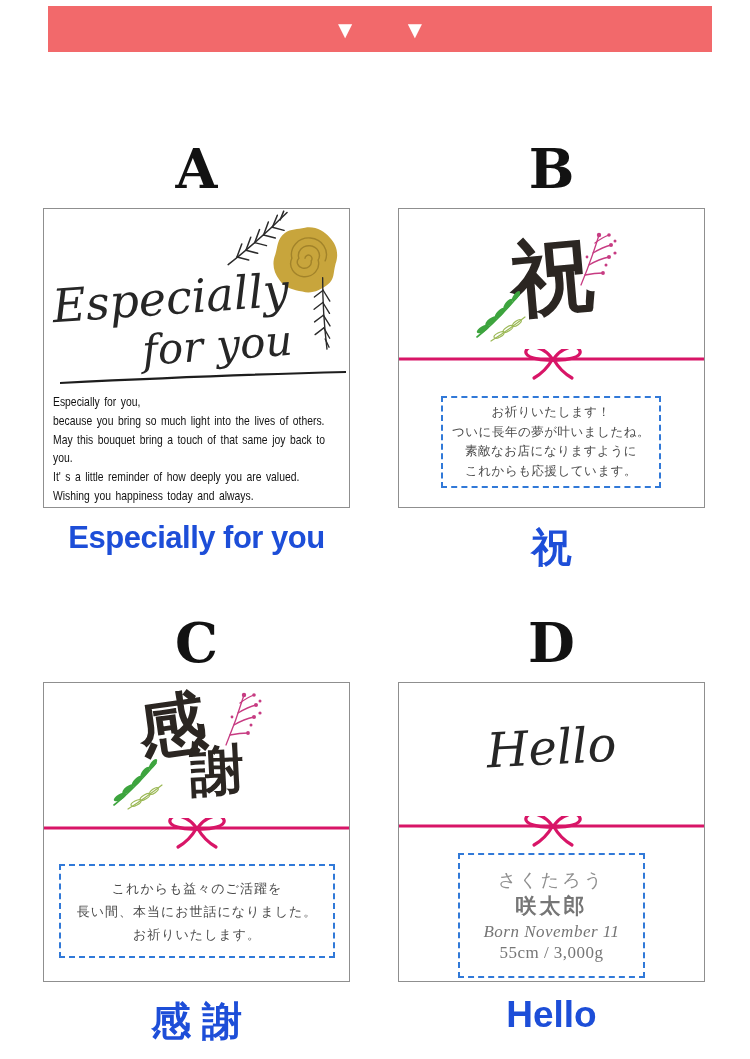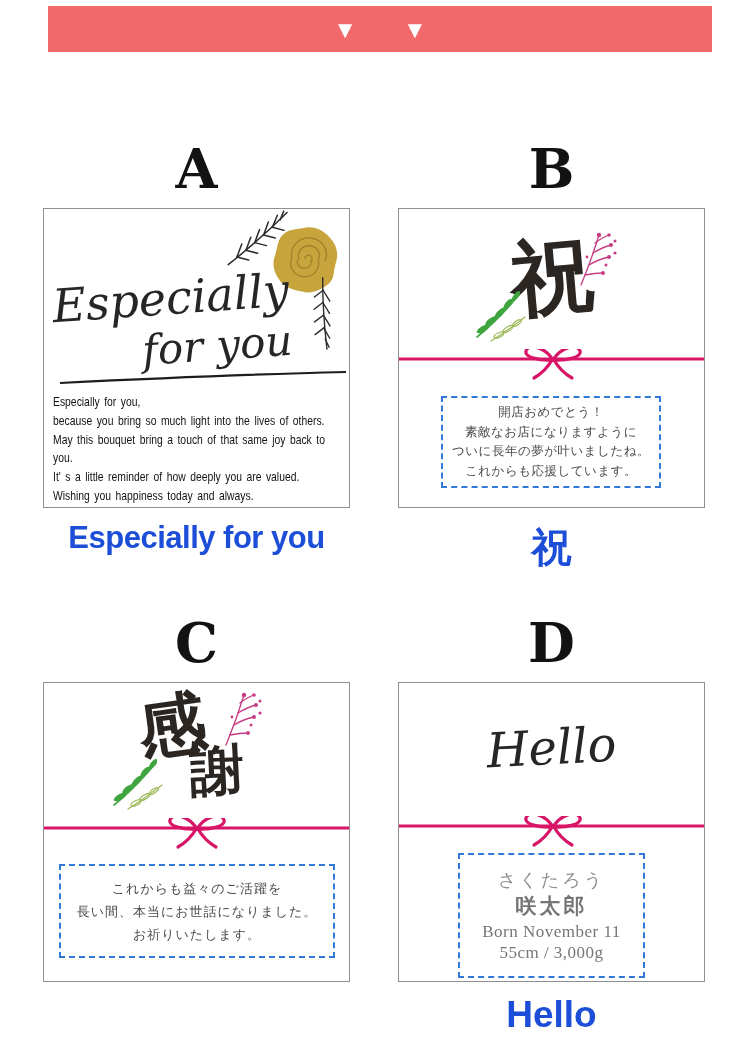--- a/index.html
+++ b/index.html
@@ -61,21 +61,21 @@
          letter-spacing:0.5px;}
   .box-c{left:15px;top:181px;width:272px;height:90px;font-size:13px;line-height:23px;
          letter-spacing:1px;}
   .box-d{left:59px;top:170px;width:183px;height:121px;}
   .hello{position:absolute;left:0;top:40px;width:100%;text-align:center;
          font-family:"DejaVu Serif",serif;font-style:italic;font-size:48px;color:#262626;
          transform:rotate(-3deg);line-height:1;}
   .furigana{font-size:18px;color:#8F8F8F;letter-spacing:3px;}
   .babyname{font-size:21px;color:#767676;letter-spacing:3px;font-weight:600;margin-top:0;}
   .born{font-family:"Liberation Serif",serif;font-size:17px;color:#767676;margin-top:2px;
-        letter-spacing:0.5px;}
+        letter-spacing:0.5px;font-style:italic;}
   .bsize{font-family:"Liberation Serif",serif;font-size:17px;color:#767676;margin-top:1px;
          letter-spacing:0.5px;}
 </style>
 </head>
 <body>
 
 <div class="page">
 
   <div class="banner">
     <span class="tri">▼</span>
@@ -179,23 +179,23 @@
       <svg class="ribbon rib-b" width="305" height="52" viewBox="0 0 305 52">
         <path d="M0,10 L305,10" stroke="#D81567" stroke-width="2.8" fill="none"></path>
         <g transform="translate(154,10)" stroke="#D81567" stroke-width="3.2" fill="none" stroke-linecap="round">
           <path d="M0,1 C-8,-12 -24,-16 -27,-8 C-29,-2 -14,2 0,1"></path>
           <path d="M0,1 C8,-12 24,-16 27,-8 C29,-2 14,2 0,1"></path>
           <path d="M-1,1 C-5,8 -12,15 -19,19"></path>
           <path d="M1,1 C5,8 12,15 19,19"></path>
         </g>
       </svg>
       <div class="msgbox box-b">
-        <div>開店おめでとう！</div>
+        <div>お祈りいたします！</div>
+        <div>ついに長年の夢が叶いましたね。</div>
         <div>素敵なお店になりますように</div>
-        <div>ついに長年の夢が叶いましたね。</div>
         <div>これからも応援しています。</div>
       </div>
     </div>
     <div class="card-label lbl-b">祝</div>
   </section>
 
   <section class="group g-c">
     <div class="letter">C</div>
     <div class="card">
       <div class="kanji kanji-c1">感</div>
@@ -244,20 +244,21 @@
           <path d="M-1,1 C-5,8 -12,15 -19,19"></path>
           <path d="M1,1 C5,8 12,15 19,19"></path>
         </g>
       </svg>
       <div class="msgbox box-c">
         <div>これからも益々のご活躍を</div>
         <div>長い間、本当にお世話になりました。</div>
         <div>お祈りいたします。</div>
       </div>
     </div>
+    <div class="card-label lbl-c">感 謝</div>
   </section>
 
   <section class="group g-d">
     <div class="letter">D</div>
     <div class="card">
       <div class="hello">Hello</div>
       <svg class="ribbon rib-d" width="305" height="52" viewBox="0 0 305 52">
         <path d="M0,10 L305,10" stroke="#D81567" stroke-width="2.8" fill="none"></path>
         <g transform="translate(154,10)" stroke="#D81567" stroke-width="3.2" fill="none" stroke-linecap="round">
           <path d="M0,1 C-8,-12 -24,-16 -27,-8 C-29,-2 -14,2 0,1"></path>

